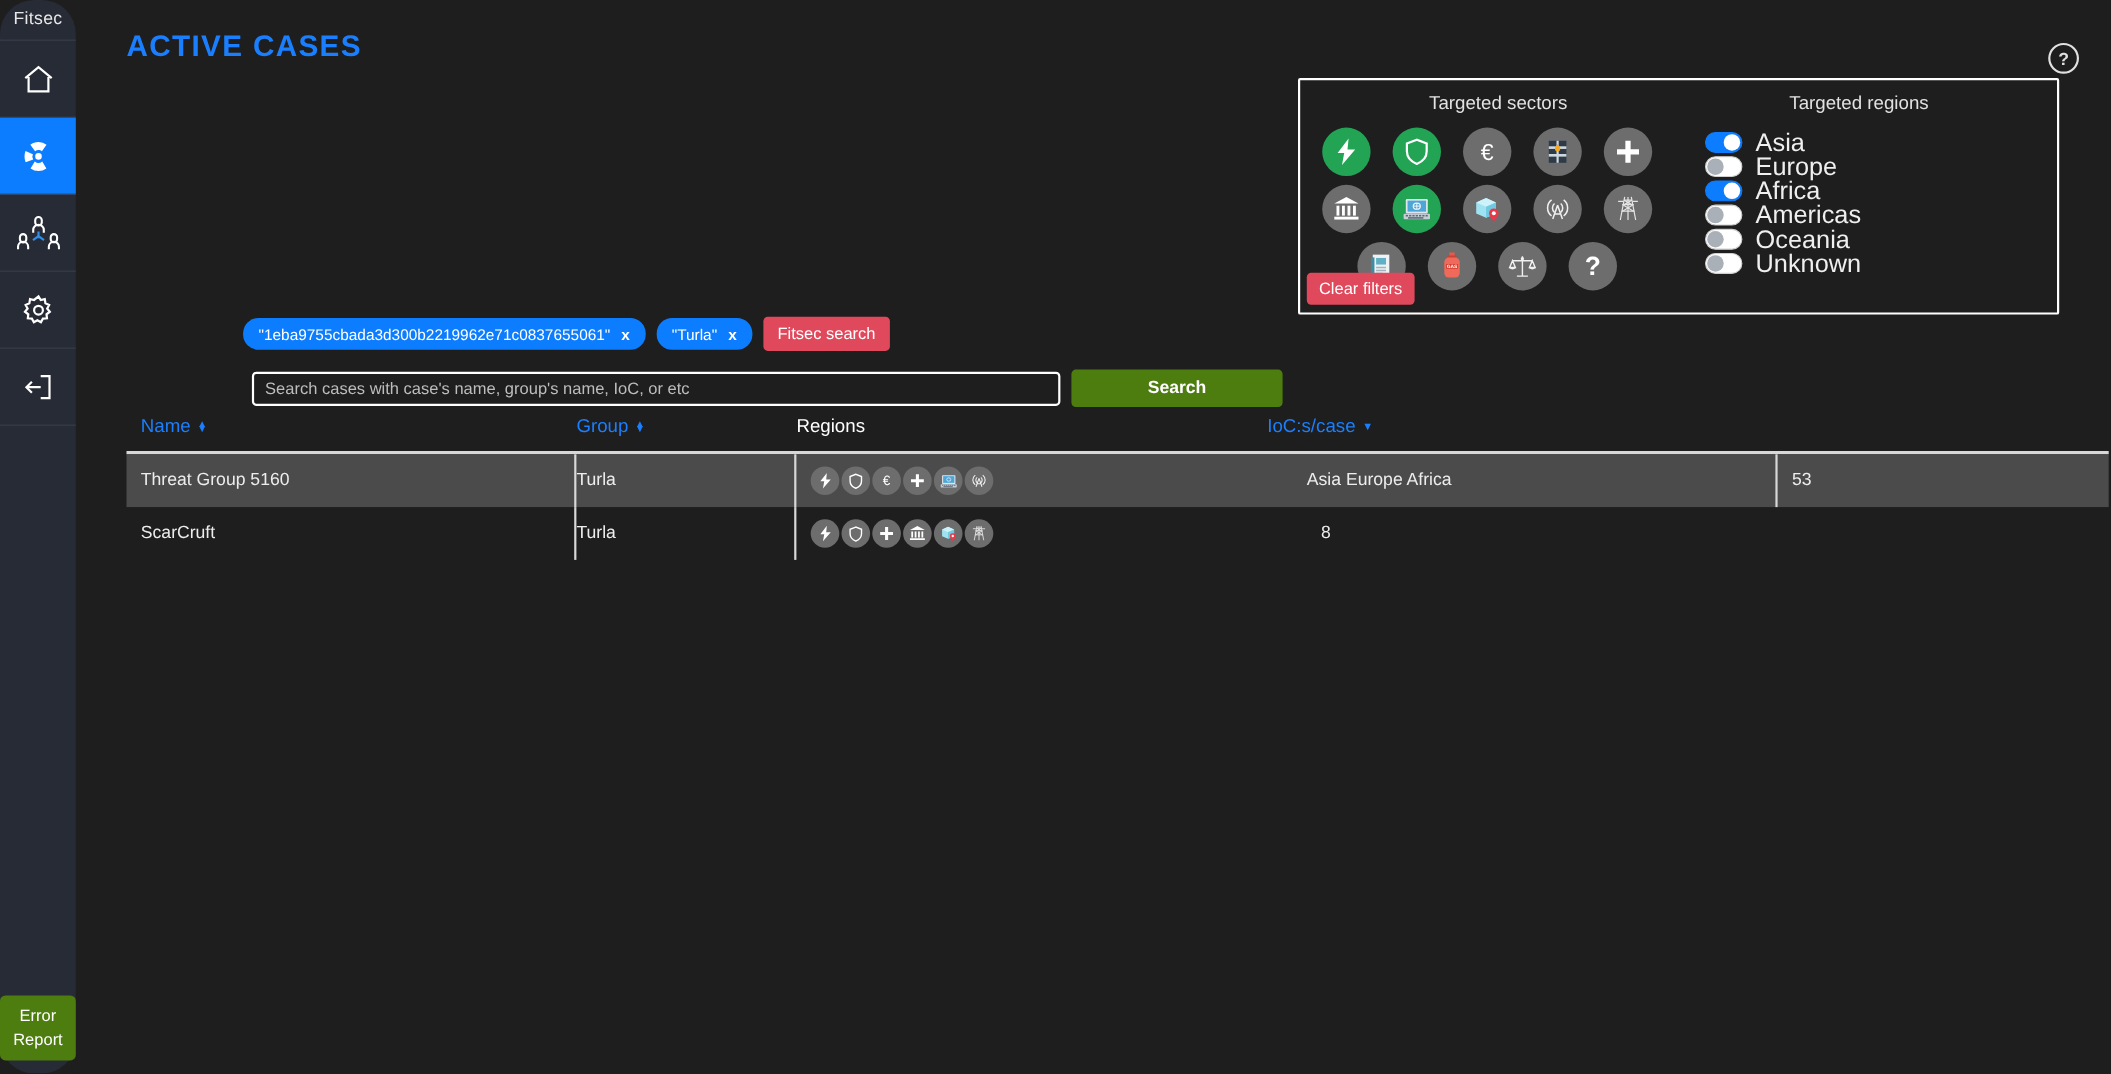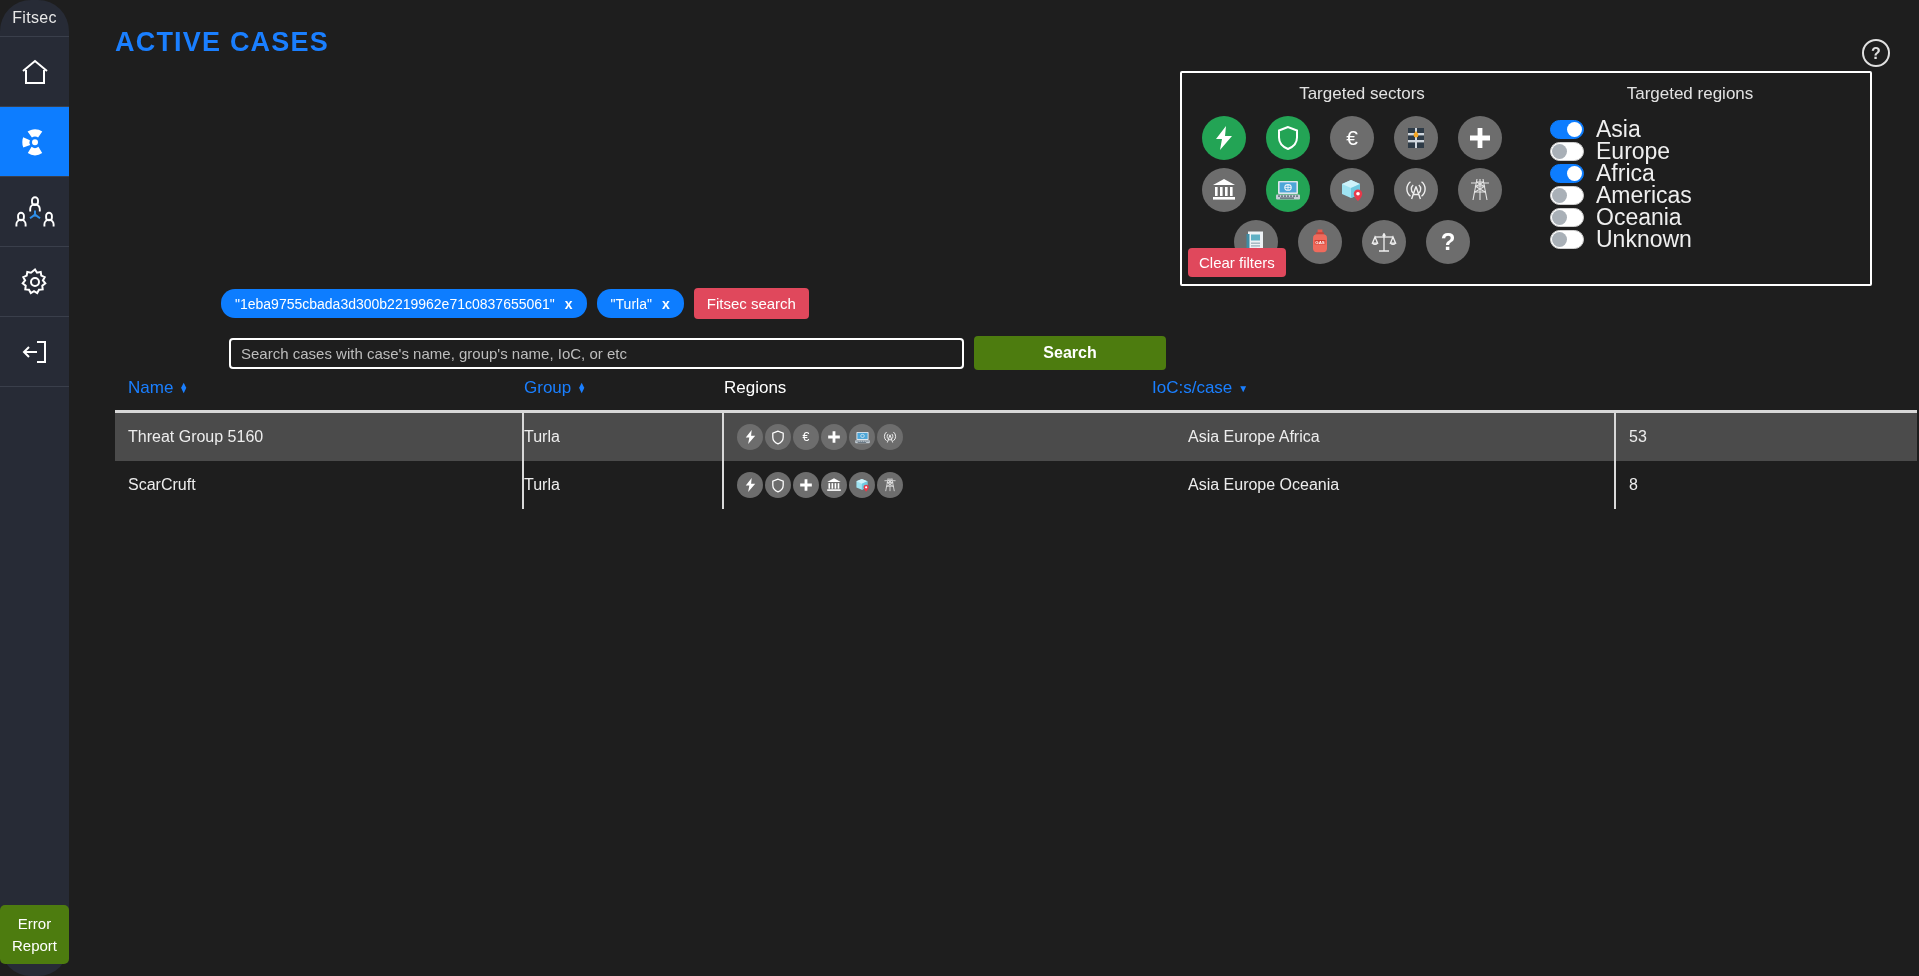--- a/index.html
+++ b/index.html
@@ -606,17 +606,16 @@
           <span class="mini">
             <svg width="16" height="16" viewBox="0 0 26 26" fill="none" stroke="#e4e4e4" stroke-width="1.3">
               <path d="M13 2v21M6 23l4-21M20 23l-4-21"></path>
               <path d="M8 9h10M7 15h12M9.5 5h7"></path>
               <path d="M8 9l10 6M18 9L8 15M9.5 5l7 4M16.5 5l-7 4"></path>
               <path d="M4 6h5M17 6h5"></path>
             </svg>
           </span>
         </div>
       </div>
-      <div class="cell col-regions">Asia Europe Oceania</div>
       <div class="cell col-ioc">8</div>
     </div>
   </div>
 </div>
 
 </body></html>

